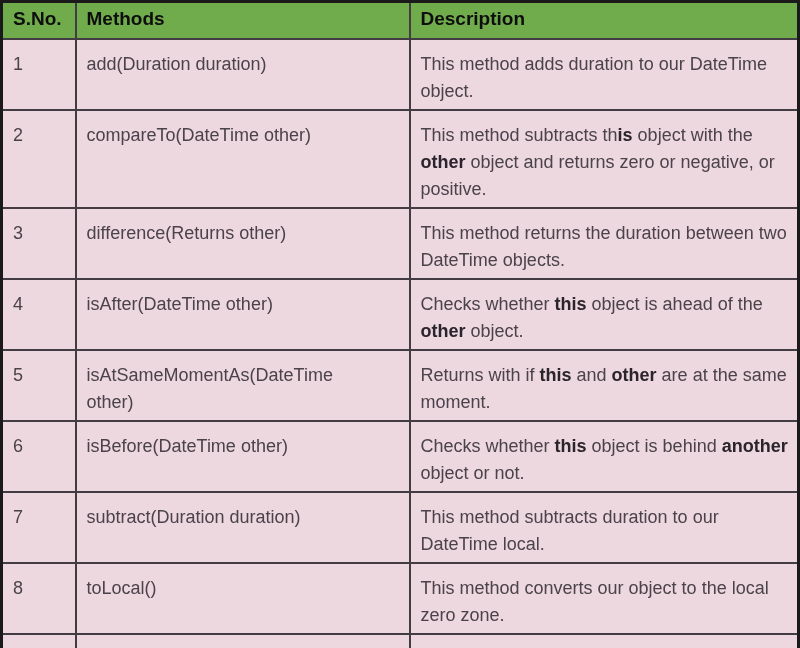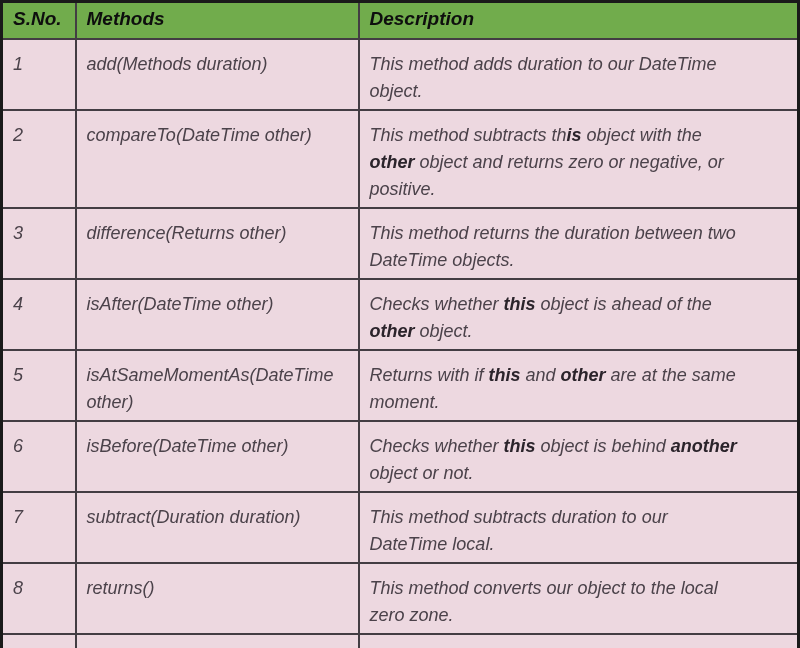--- a/index.html
+++ b/index.html
@@ -10,21 +10,20 @@
     --header-text: #0e0e0e;
     --body-text: #4b424a;
     --bold-text: #2b242b;
   }
   * { margin: 0; padding: 0; box-sizing: border-box; }
   html, body { width: 800px; height: 648px; overflow: hidden; background: #fff; }
   body { font-family: "Liberation Sans", "DejaVu Sans", sans-serif; }
   .viewport {
     width: 800px; height: 648px; overflow: hidden; position: relative;
     background: var(--row-bg);
-    font-style: italic;
   }
   table.methods-table {
     width: 800px;
     table-layout: fixed;
     border-collapse: collapse;
     border: 3px solid var(--outer-border);
     background: var(--row-bg);
   }
   th, td {
     border: 2px solid var(--inner-border);
@@ -34,21 +33,21 @@
   thead tr { height: 37px; }
   th {
     background: var(--header-bg);
     color: var(--header-text);
     font-size: 19px;
     font-weight: bold;
     vertical-align: middle;
     padding: 2px 8px 4px 10px;
   }
   th.col-sno { width: 74px; }
-  th.col-method { width: 283px; padding-left: 10px; }
+  th.col-method { width: 334px; padding-left: 10px; }
   td {
     color: var(--body-text);
     font-size: 18px;
     line-height: 27px;
     vertical-align: top;
     padding: 11px 8px 4px 10px;
     white-space: pre-line;
   }
   td .b { font-weight: bold; color: var(--bold-text); }
   
@@ -70,21 +69,21 @@
     <thead>
       <tr>
         <th class="col-sno">S.No.</th>
         <th class="col-method">Methods</th>
         <th class="col-desc">Description</th>
       </tr>
     </thead>
     <tbody id="table-body">
         <tr>
           <td>1</td>
-          <td>add(Methods duration)</td>
+          <td>add(Duration duration)</td>
           <td><span>This method adds duration to our DateTime
 object.</span></td>
         </tr>
         <tr>
           <td>2</td>
           <td>compareTo(DateTime other)</td>
           <td><span>This method subtracts th</span><span class="b">is</span><span> object with the
 </span><span class="b">other</span><span> object and returns zero or negative, or
 positive.</span></td>
         </tr>
@@ -114,21 +113,21 @@
 object or not.</span></td>
         </tr>
         <tr>
           <td>7</td>
           <td>subtract(Duration duration)</td>
           <td><span>This method subtracts duration to our
 DateTime local.</span></td>
         </tr>
         <tr>
           <td>8</td>
-          <td>returns()</td>
+          <td>toLocal()</td>
           <td><span>This method converts our object to the local
 zero zone.</span></td>
         </tr>
         <tr>
           <td>9</td>
           <td>toUtc()</td>
           <td></td>
         </tr>
       </tbody>
   </table>

